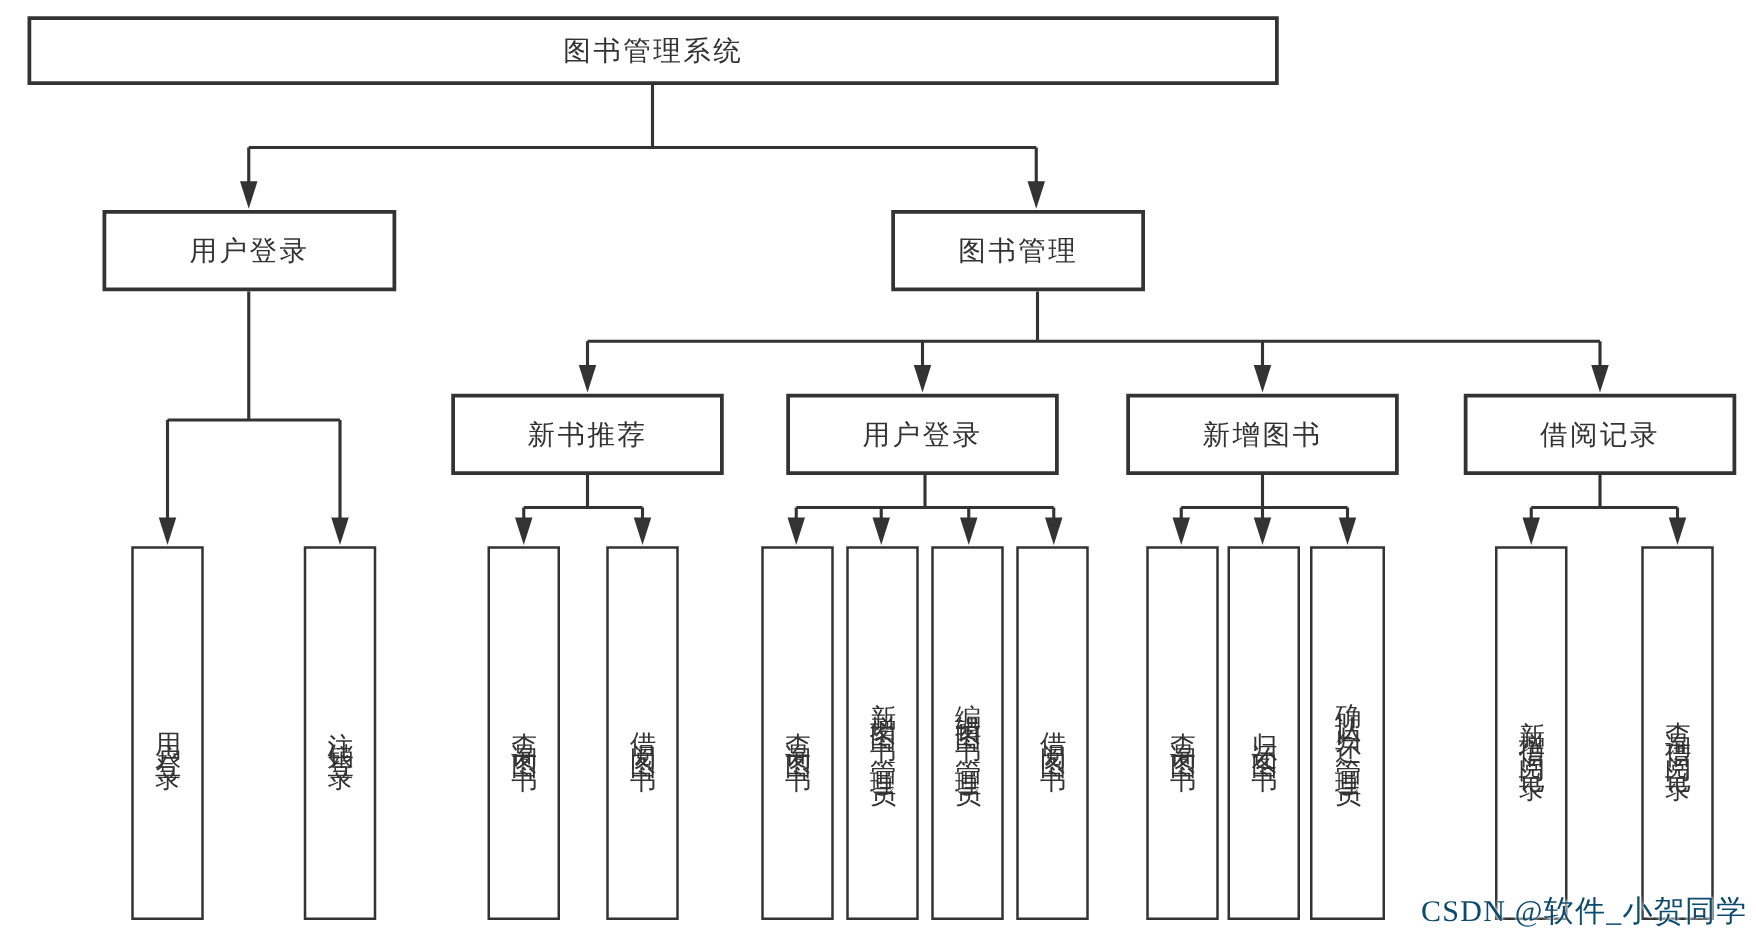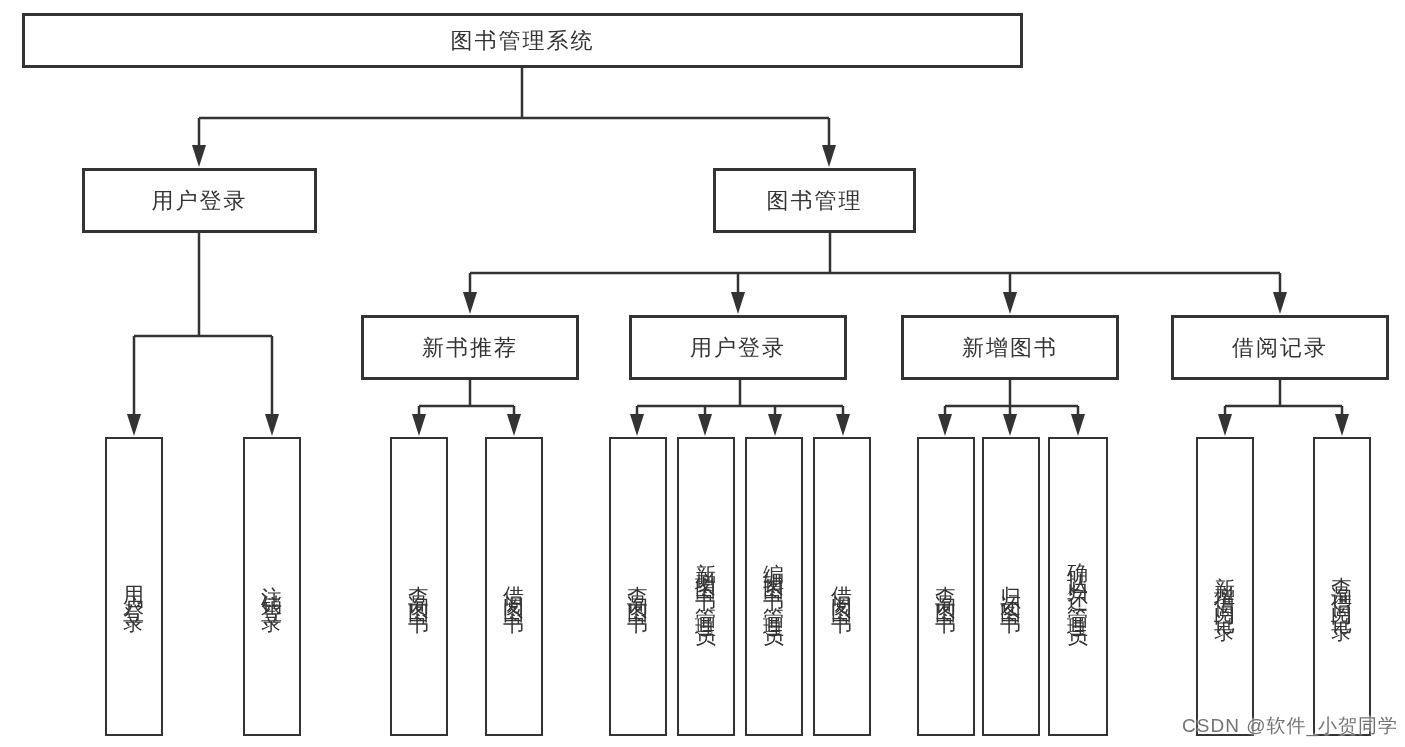--- a/index.html
+++ b/index.html
@@ -67,26 +67,27 @@
   .n-leaf-cb-q     { left: 917px;  }
   .n-leaf-cb-ret   { left: 982px;  }
   .n-leaf-cb-conf  { left: 1048px; width: 60px; }
   .n-leaf-br-add   { left: 1196px; }
   .n-leaf-br-q     { left: 1313px; }
 
   .watermark {
     position: absolute;
     right: 7px;
     top: 713px;
-    font-size: 19px;
-    color: #737373;
+    font-size: 24px;
+    color: #0c4a6e;
     letter-spacing: 1px;
     text-shadow: 0 0 3px #ffffff, 0 0 3px #ffffff;
     z-index: 5;
     white-space: nowrap;
+    font-family: Liberation Serif, serif;
   }
 </style>
 </head>
 <body>
 
 <div class="canvas">
 
   <svg class="connectors" viewBox="0 0 1405 747" aria-hidden="true">
     <g stroke="#333333" stroke-width="2.5" fill="none">
 

